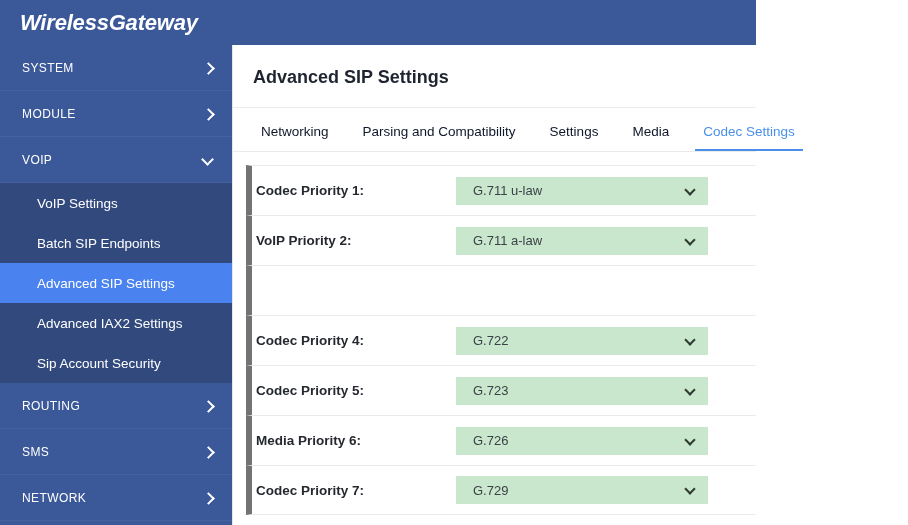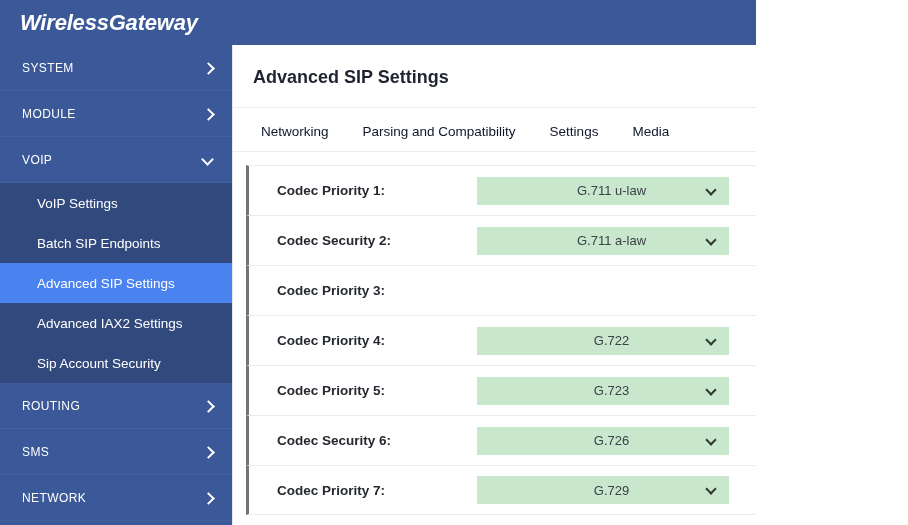--- a/index.html
+++ b/index.html
@@ -126,42 +126,41 @@
     border-bottom: 2px solid #4a90e8;
   }
 
   
   .form-area { padding: 13px 0 0 0; flex: 1 1 auto; overflow: hidden; }
   .row {
     height: 50px;
     display: flex;
     align-items: center;
     border-top: 1px solid #e9ebef;
-    border-left: 3px solid #737373;
+    border-left: 6px solid #737373;
     margin-left: 13px;
-    padding-left: 28px;
+    padding-left: 4px;
   }
   .row:last-child { border-bottom: 1px solid #e9ebef; }
   .row-label {
     width: 200px;
     flex: 0 0 200px;
     font-size: 13.5px;
     font-weight: bold;
     color: #25292f;
   }
   .select-wrap {
     position: relative;
     width: 252px;
     flex: 0 0 252px;
     height: 28px;
     background: #c9e7cc;
     display: flex;
     align-items: center;
     cursor: pointer;
-    justify-content: center;
   }
   .select-wrap .val {
     font-size: 13px;
     color: #3b4148;
     padding-left: 17px;
   }
   .sel-chev {
     position: absolute;
     right: 12px; top: 9px;
     width: 10px; height: 10px;
@@ -247,62 +246,64 @@
         </div>
         <div class="tab">
           <span>Parsing and Compatibility</span>
         </div>
         <div class="tab">
           <span>Settings</span>
         </div>
         <div class="tab">
           <span>Media</span>
         </div>
+        <div class="tab active">
+          <span>Codec Settings</span>
+        </div>
       </div>
 
       <div class="form-area">
 
         <div class="row">
           <div class="row-label">Codec Priority 1:</div>
           <div class="select-wrap">
             <span class="val">G.711 u-law</span>
             <span class="sel-chev"></span>
           </div>
         </div>
 
         <div class="row">
-          <div class="row-label">Codec Security 2:</div>
+          <div class="row-label">VoIP Priority 2:</div>
           <div class="select-wrap">
             <span class="val">G.711 a-law</span>
             <span class="sel-chev"></span>
           </div>
         </div>
 
         <div class="row">
-          <div class="row-label">Codec Priority 3:</div>
         </div>
 
         <div class="row">
           <div class="row-label">Codec Priority 4:</div>
           <div class="select-wrap">
             <span class="val">G.722</span>
             <span class="sel-chev"></span>
           </div>
         </div>
 
         <div class="row">
           <div class="row-label">Codec Priority 5:</div>
           <div class="select-wrap">
             <span class="val">G.723</span>
             <span class="sel-chev"></span>
           </div>
         </div>
 
         <div class="row">
-          <div class="row-label">Codec Security 6:</div>
+          <div class="row-label">Media Priority 6:</div>
           <div class="select-wrap">
             <span class="val">G.726</span>
             <span class="sel-chev"></span>
           </div>
         </div>
 
         <div class="row">
           <div class="row-label">Codec Priority 7:</div>
           <div class="select-wrap">
             <span class="val">G.729</span>

